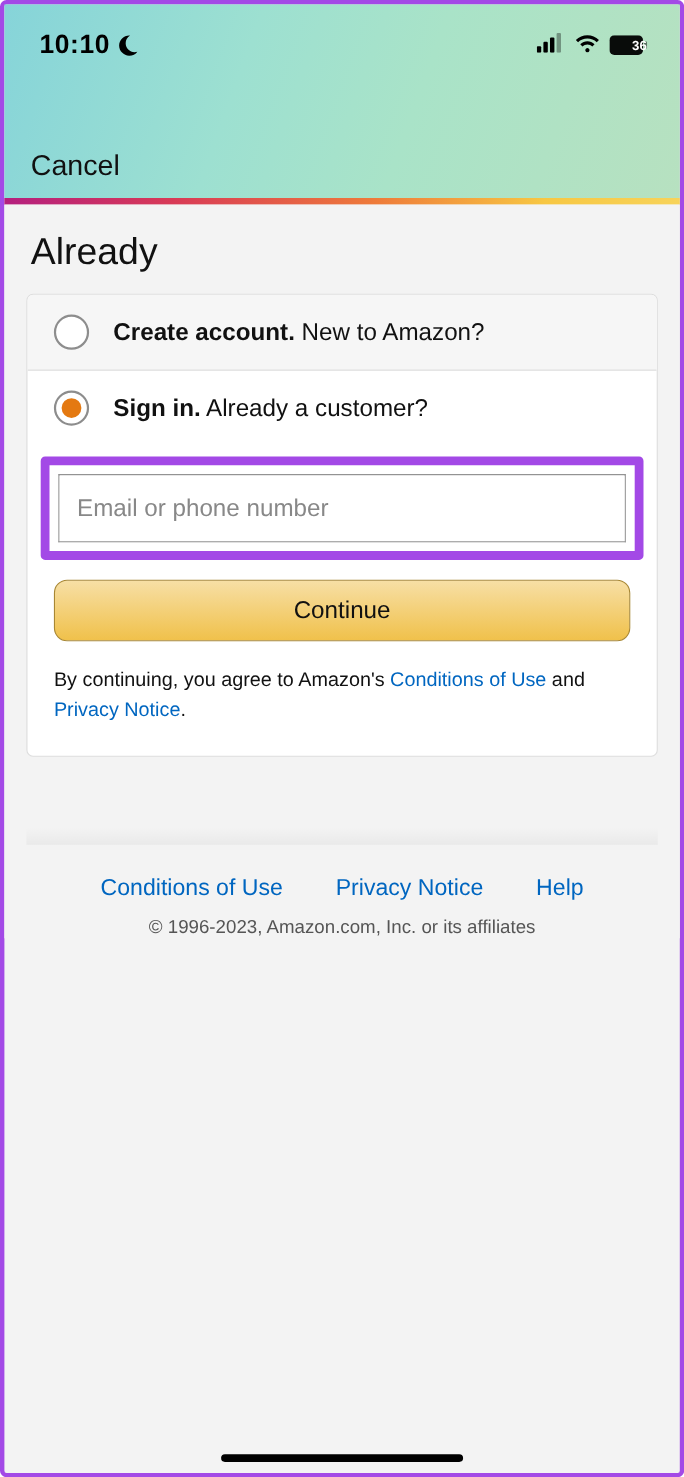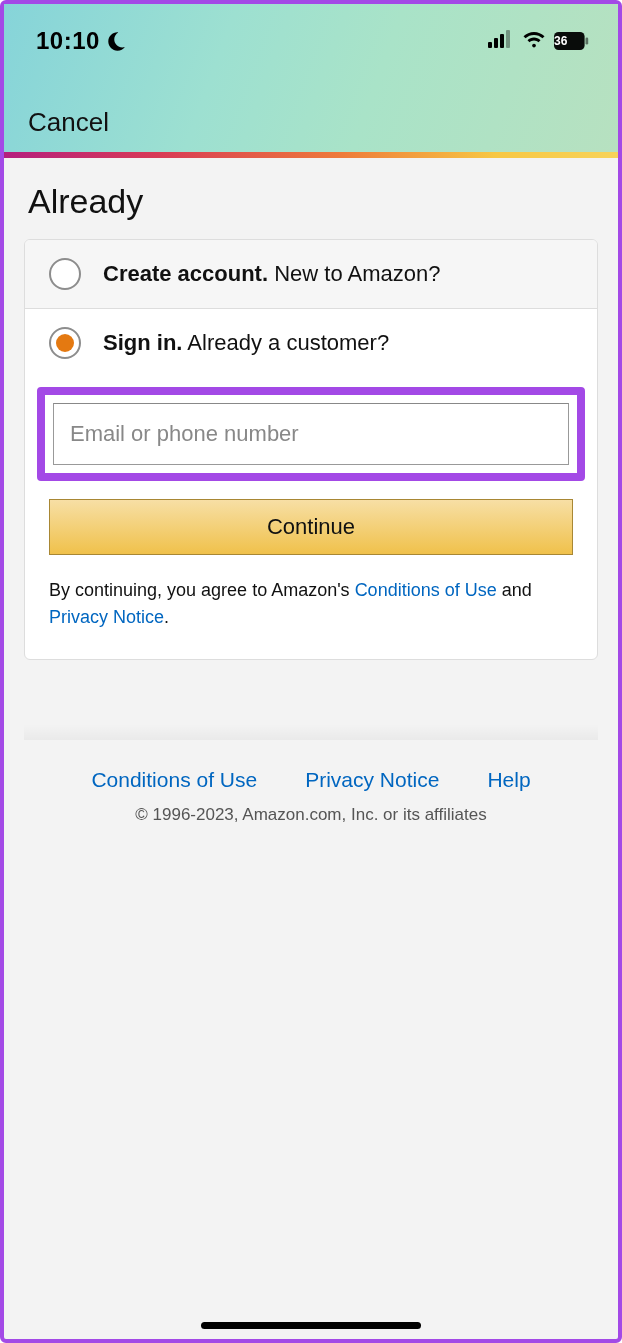--- a/index.html
+++ b/index.html
@@ -19,21 +19,21 @@
       height: 1343px;
       border: 4px solid #a349e6;
       border-radius: 6px;
       position: relative;
       background: #f3f3f3;
       display: flex;
       flex-direction: column;
     }
     
     .header {
-      height: 148px;
+      height: 176px;
       background: linear-gradient(110deg, #86d4d9 0%, #9de0d1 35%, #a9e3c8 60%, #b7e1c0 100%);
       position: relative;
       flex-shrink: 0;
     }
     .gradient-bar {
       height: 6px;
       background: linear-gradient(90deg, #b41f7e 0%, #d83a56 25%, #ee7b3a 55%, #f7c743 80%, #f7d35a 100%);
       flex-shrink: 0;
     }
     
@@ -146,21 +146,21 @@
       padding: 14px 16px;
       color: #111;
       outline: none;
     }
     .text-input::placeholder { color: #888; }
     .continue-btn {
       width: 100%;
       height: 56px;
       margin-top: 18px;
       border: 1px solid #a88734;
-      border-radius: 0;
+      border-radius: 12px;
       background: linear-gradient(#f7dfa5, #f0c14b);
       font-size: 22px;
       color: #111;
       cursor: pointer;
     }
     .legal-text {
       font-size: 18px;
       color: #111;
       line-height: 1.5;
       margin-top: 22px;
@@ -230,21 +230,21 @@
             <path d="M12 17.5c1 0 1.9-.9 1.9-1.9S13 13.7 12 13.7s-1.9.9-1.9 1.9.9 1.9 1.9 1.9z" fill="#000"></path>
             <path d="M5.5 10.3C7.3 8.6 9.6 7.6 12 7.6s4.7 1 6.5 2.7l-2 2c-1.2-1.1-2.8-1.8-4.5-1.8s-3.3.7-4.5 1.8l-2-2z" fill="#000"></path>
             <path d="M1.5 6.3C4.3 3.6 8 2 12 2s7.7 1.6 10.5 4.3l-2 2C18.2 6.2 15.2 5 12 5S5.8 6.2 3.5 8.3l-2-2z" fill="#000"></path>
           </svg>
         </span>
         <span style="position:relative;display:inline-flex;align-items:center;">
           <svg width="36" height="18" viewBox="0 0 40 20">
             <rect x="0" y="0" width="34" height="20" rx="5" fill="#000" opacity="0.95"></rect>
             <rect x="35" y="6" width="3" height="8" rx="1.5" fill="#000" opacity="0.5"></rect>
           </svg>
-          <span style="position:absolute;left:0;width:34px;text-align:left;color:#fff;font-size:12px;font-weight:700;">36</span>
+          <span style="position:absolute;left:0;width:34px;text-align:right;color:#fff;font-size:12px;font-weight:700;">36</span>
         </span>
       </div>
     </div>
     <div class="nav-row">
       <button class="cancel-btn">Cancel</button>
     </div>
   </div>
 
   <div class="gradient-bar"></div>
 

